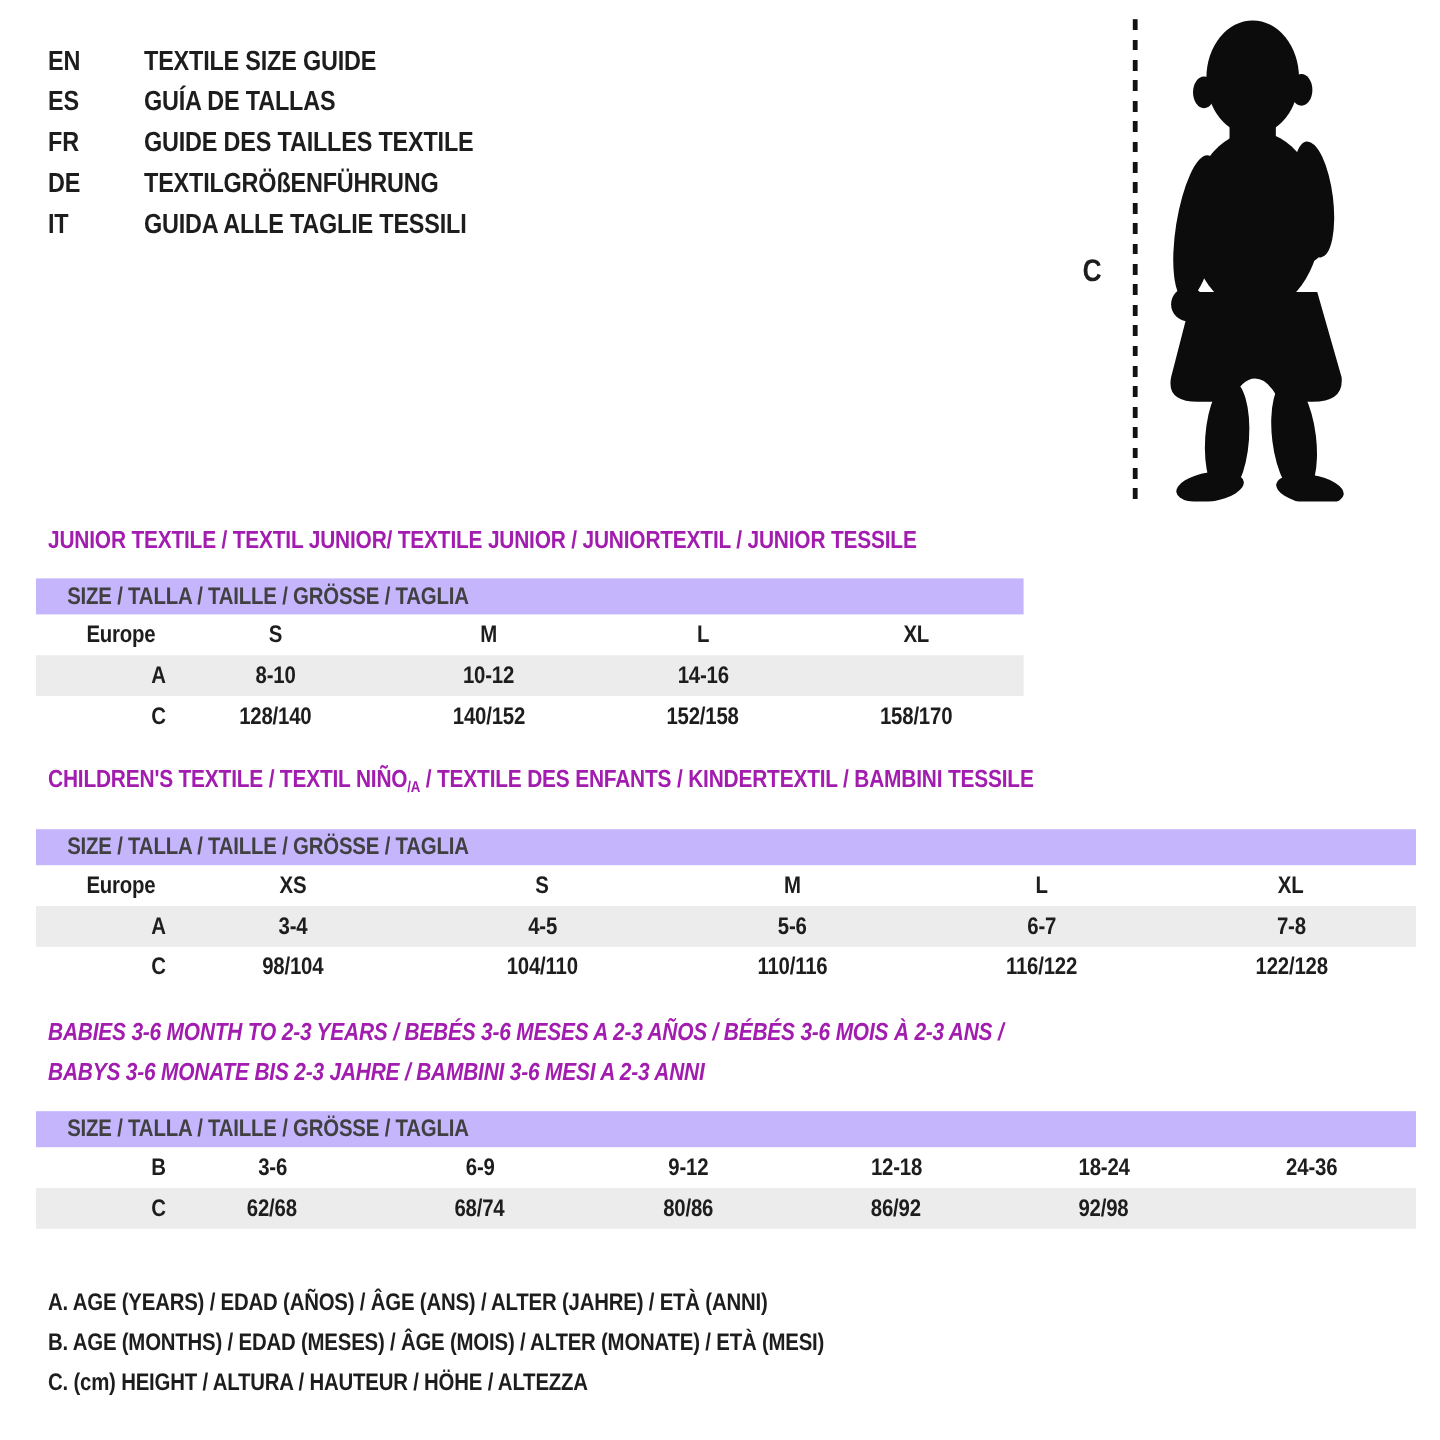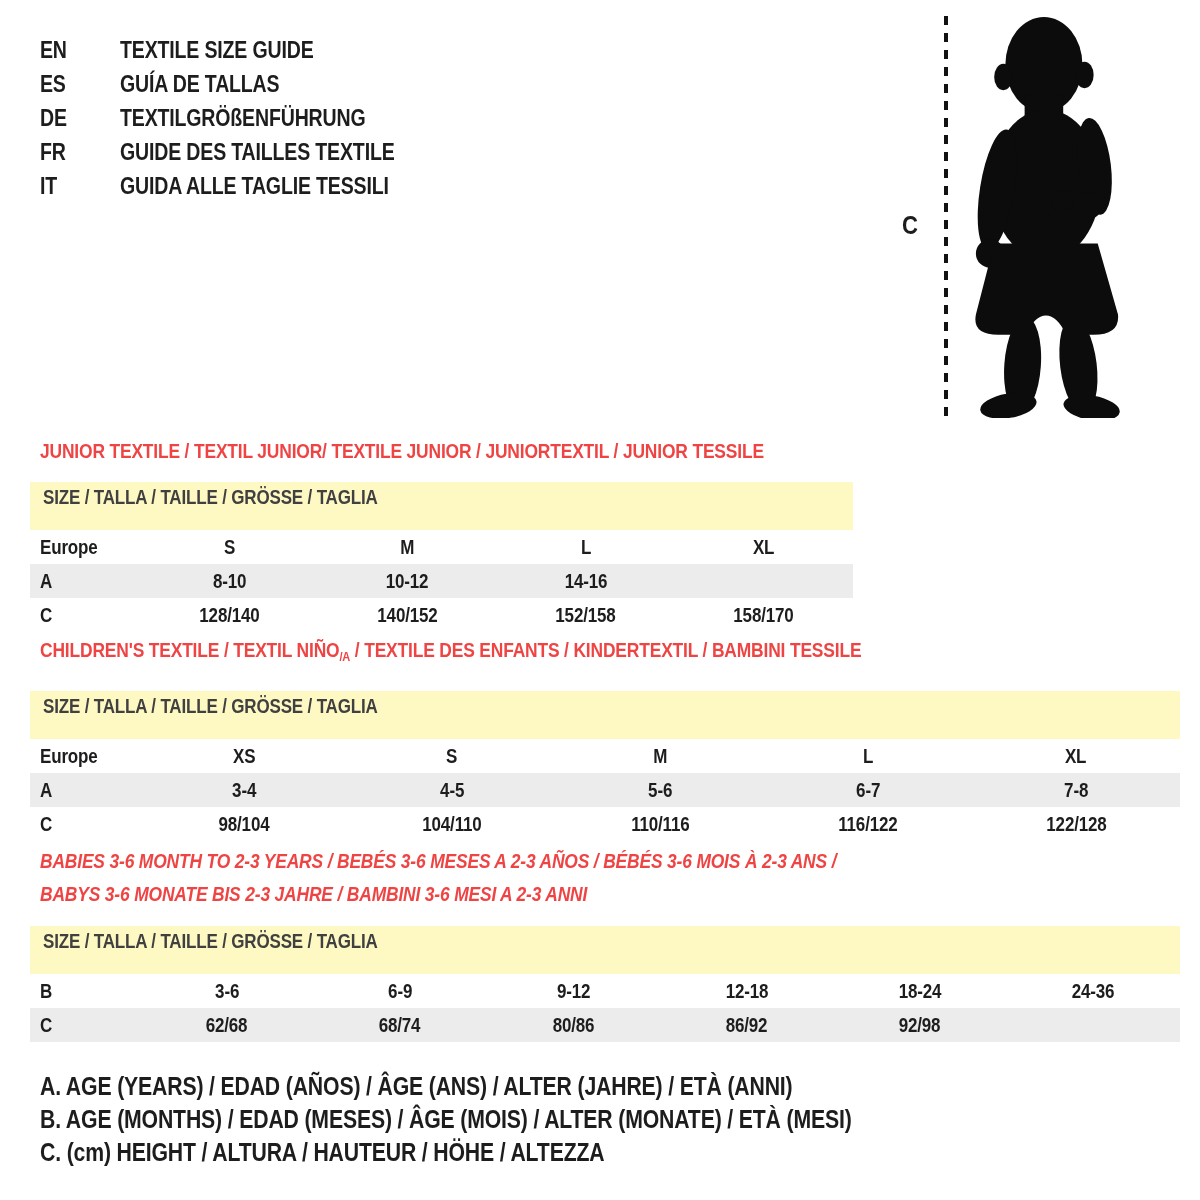--- a/index.html
+++ b/index.html
@@ -18,60 +18,60 @@
   .lang-list{position:absolute;left:40px;top:33px;}
   .lang-row{display:flex;height:34px;line-height:34px;font-size:23px;}
   .lang-code{width:80px;}
   
   .dash-line{position:absolute;left:944px;top:16px;width:4px;height:402px;
     background:repeating-linear-gradient(to bottom,#121212 0 9px,transparent 9px 17px);}
   .c-label{position:absolute;left:902px;top:210px;font-size:26px;}
   .figure-svg{position:absolute;left:962px;top:12px;}
 
   
-  .sec-head{position:absolute;left:40px;font-size:20.5px;line-height:33px;color:#ef4444;}
+  .sec-head{position:absolute;left:40px;font-size:20.5px;line-height:33px;color:#a21caf;}
   .sub-a{font-size:13px;position:relative;top:4px;}
 
   
   .stable{position:absolute;left:30px;}
-  .size-bar{height:48px;line-height:30px;background:#fef9c3;color:#404040;
-    font-size:20px;padding-left:13px;}
+  .size-bar{height:30px;line-height:30px;background:#c4b5fd;color:#404040;
+    font-size:20px;padding-left:26px;}
   .trow{display:grid;height:34px;line-height:34px;font-size:20px;}
   .trow.shaded{background:#ececec;}
   .t4 .trow{grid-template-columns:110px repeat(4,1fr);}
   .t5 .trow{grid-template-columns:110px repeat(5,1fr);}
   .t6 .trow{grid-template-columns:110px repeat(6,1fr);}
-  .tlabel{padding-left:10px;text-align:left;}
+  .tlabel{padding-left:10px;text-align:right;}
   .tcell{text-align:center;}
   .w-junior{width:823px;}
   .w-wide{width:1150px;}
 
   
   .footnotes{position:absolute;left:40px;top:1070px;}
-  .fn-line{height:33px;line-height:33px;font-size:25px;}
+  .fn-line{height:33px;line-height:33px;font-size:20px;}
 </style>
 </head>
 <body>
 
 <div class="lang-list">
   <div class="lang-row">
     <span class="lang-code tx">EN</span>
     <span class="tx">TEXTILE SIZE GUIDE</span>
   </div>
   <div class="lang-row">
     <span class="lang-code tx">ES</span>
     <span class="tx">GUÍA DE TALLAS</span>
   </div>
   <div class="lang-row">
+    <span class="lang-code tx">FR</span>
+    <span class="tx">GUIDE DES TAILLES TEXTILE</span>
+  </div>
+  <div class="lang-row">
     <span class="lang-code tx">DE</span>
     <span class="tx">TEXTILGRÖßENFÜHRUNG</span>
-  </div>
-  <div class="lang-row">
-    <span class="lang-code tx">FR</span>
-    <span class="tx">GUIDE DES TAILLES TEXTILE</span>
   </div>
   <div class="lang-row">
     <span class="lang-code tx">IT</span>
     <span class="tx">GUIDA ALLE TAGLIE TESSILI</span>
   </div>
 </div>
 
 <div class="dash-line"></div>
 <div class="c-label tx">C</div>
 <svg class="figure-svg" width="176" height="406" viewBox="0 0 170 400" xmlns="http://www.w3.org/2000/svg">

